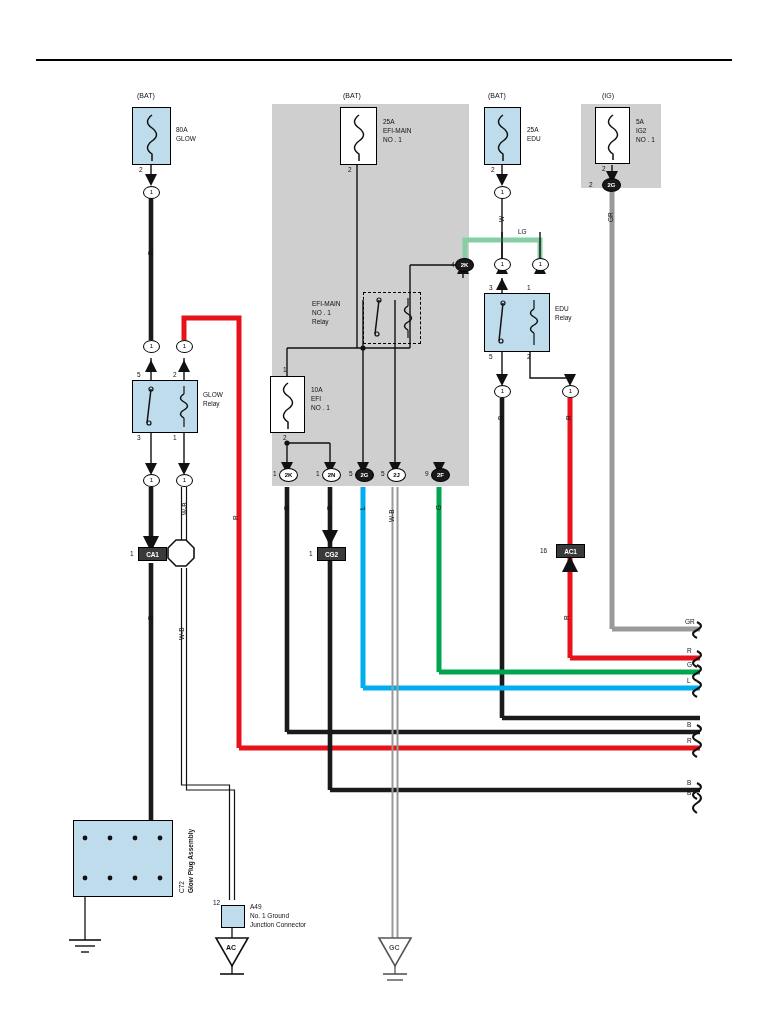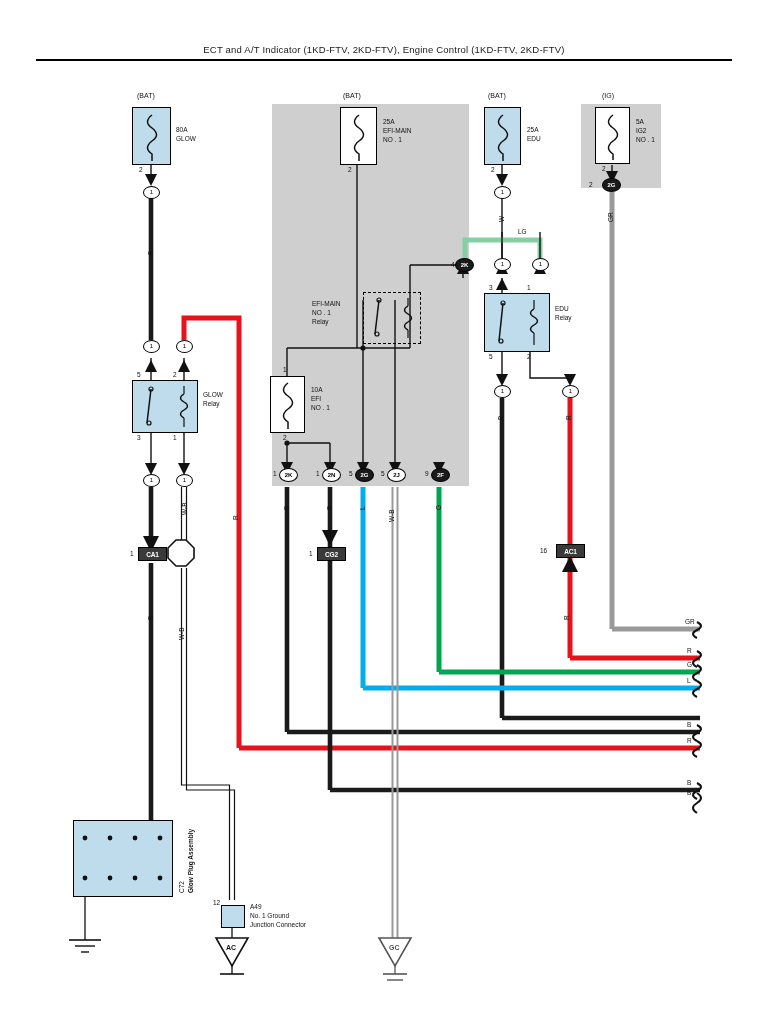--- a/index.html
+++ b/index.html
@@ -81,21 +81,20 @@
     position: absolute;
     border: 1.4px dashed #000;
   }
   svg { position: absolute; overflow: visible; }
 </style>
 </head>
 <body>
 
 <div id="page">
 
-  <div id="diagram-title">ECT and A/T Indicator (1KD-FTV, 2KD-FTV), Engine Control (1KD-FTV, 2KD-FTV)</div>
   <div class="hrule" style="left:36px; top:59px; width:696px; height:1.6px;"></div>
 
   <div class="graybg" style="left:272px; top:104px; width:197px; height:382px;"></div>
   <div class="graybg" style="left:581px; top:104px; width:80px; height:84px;"></div>
 
   <svg width="768" height="1024" style="left:0; top:0;">
     <defs>
       <marker id="ah-down" markerWidth="9" markerHeight="9" refX="4.5" refY="8" orient="auto">
         <path d="M0,0 L4.5,8 L9,0 L4.5,3.2 Z" fill="#111"></path>
       </marker>

